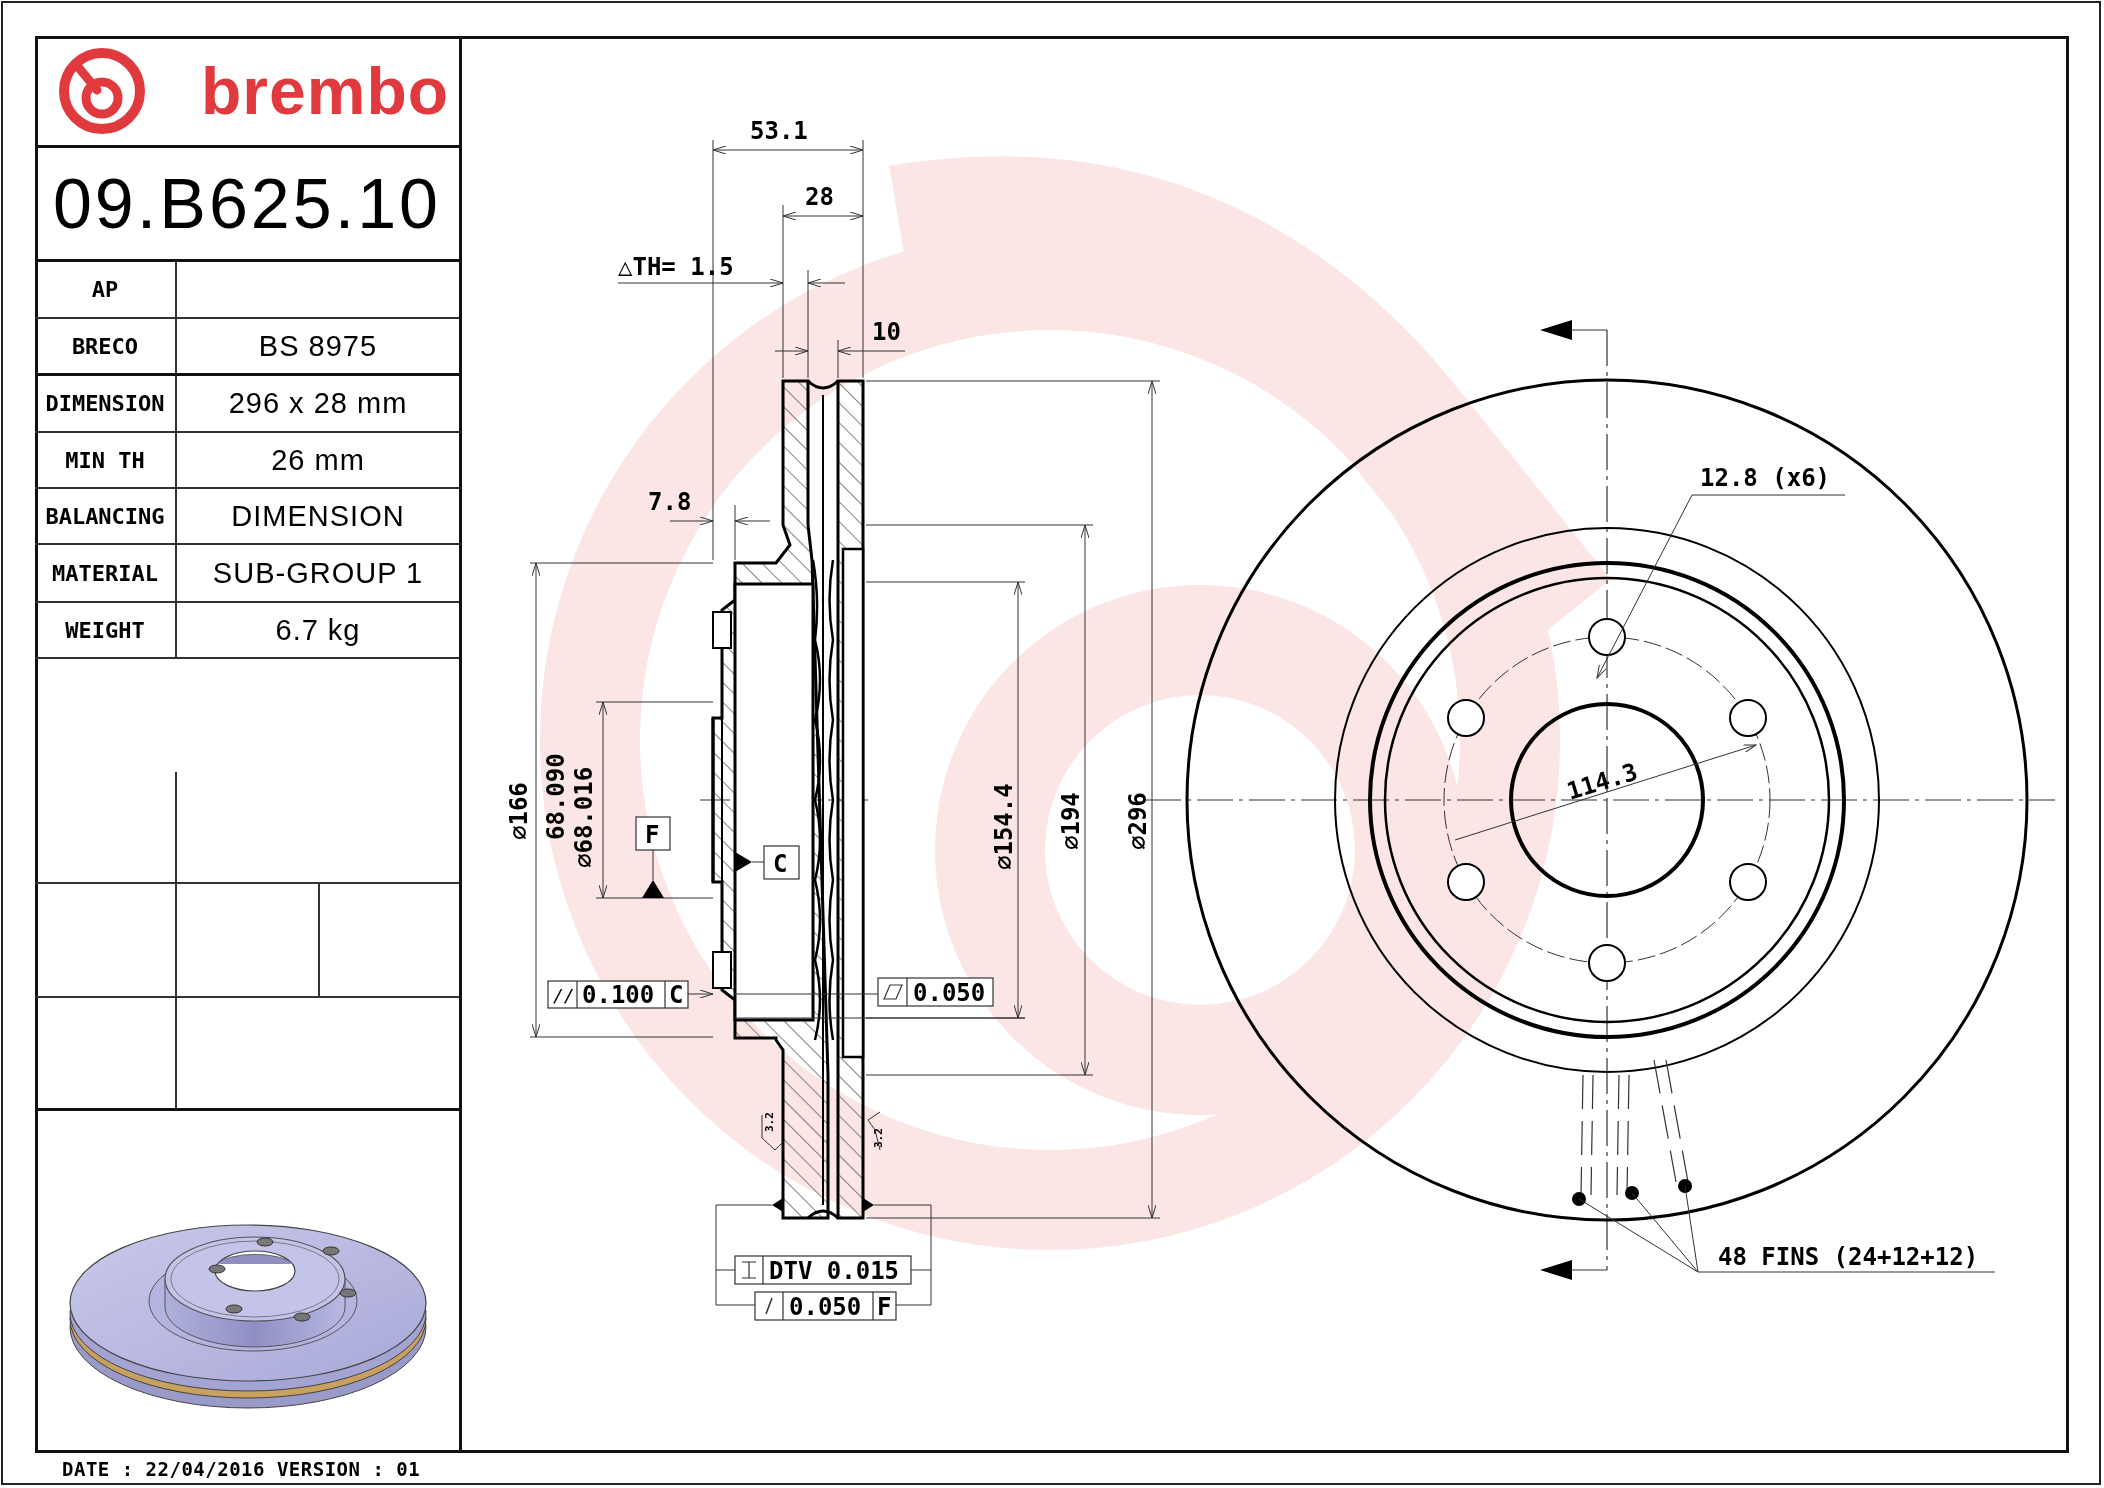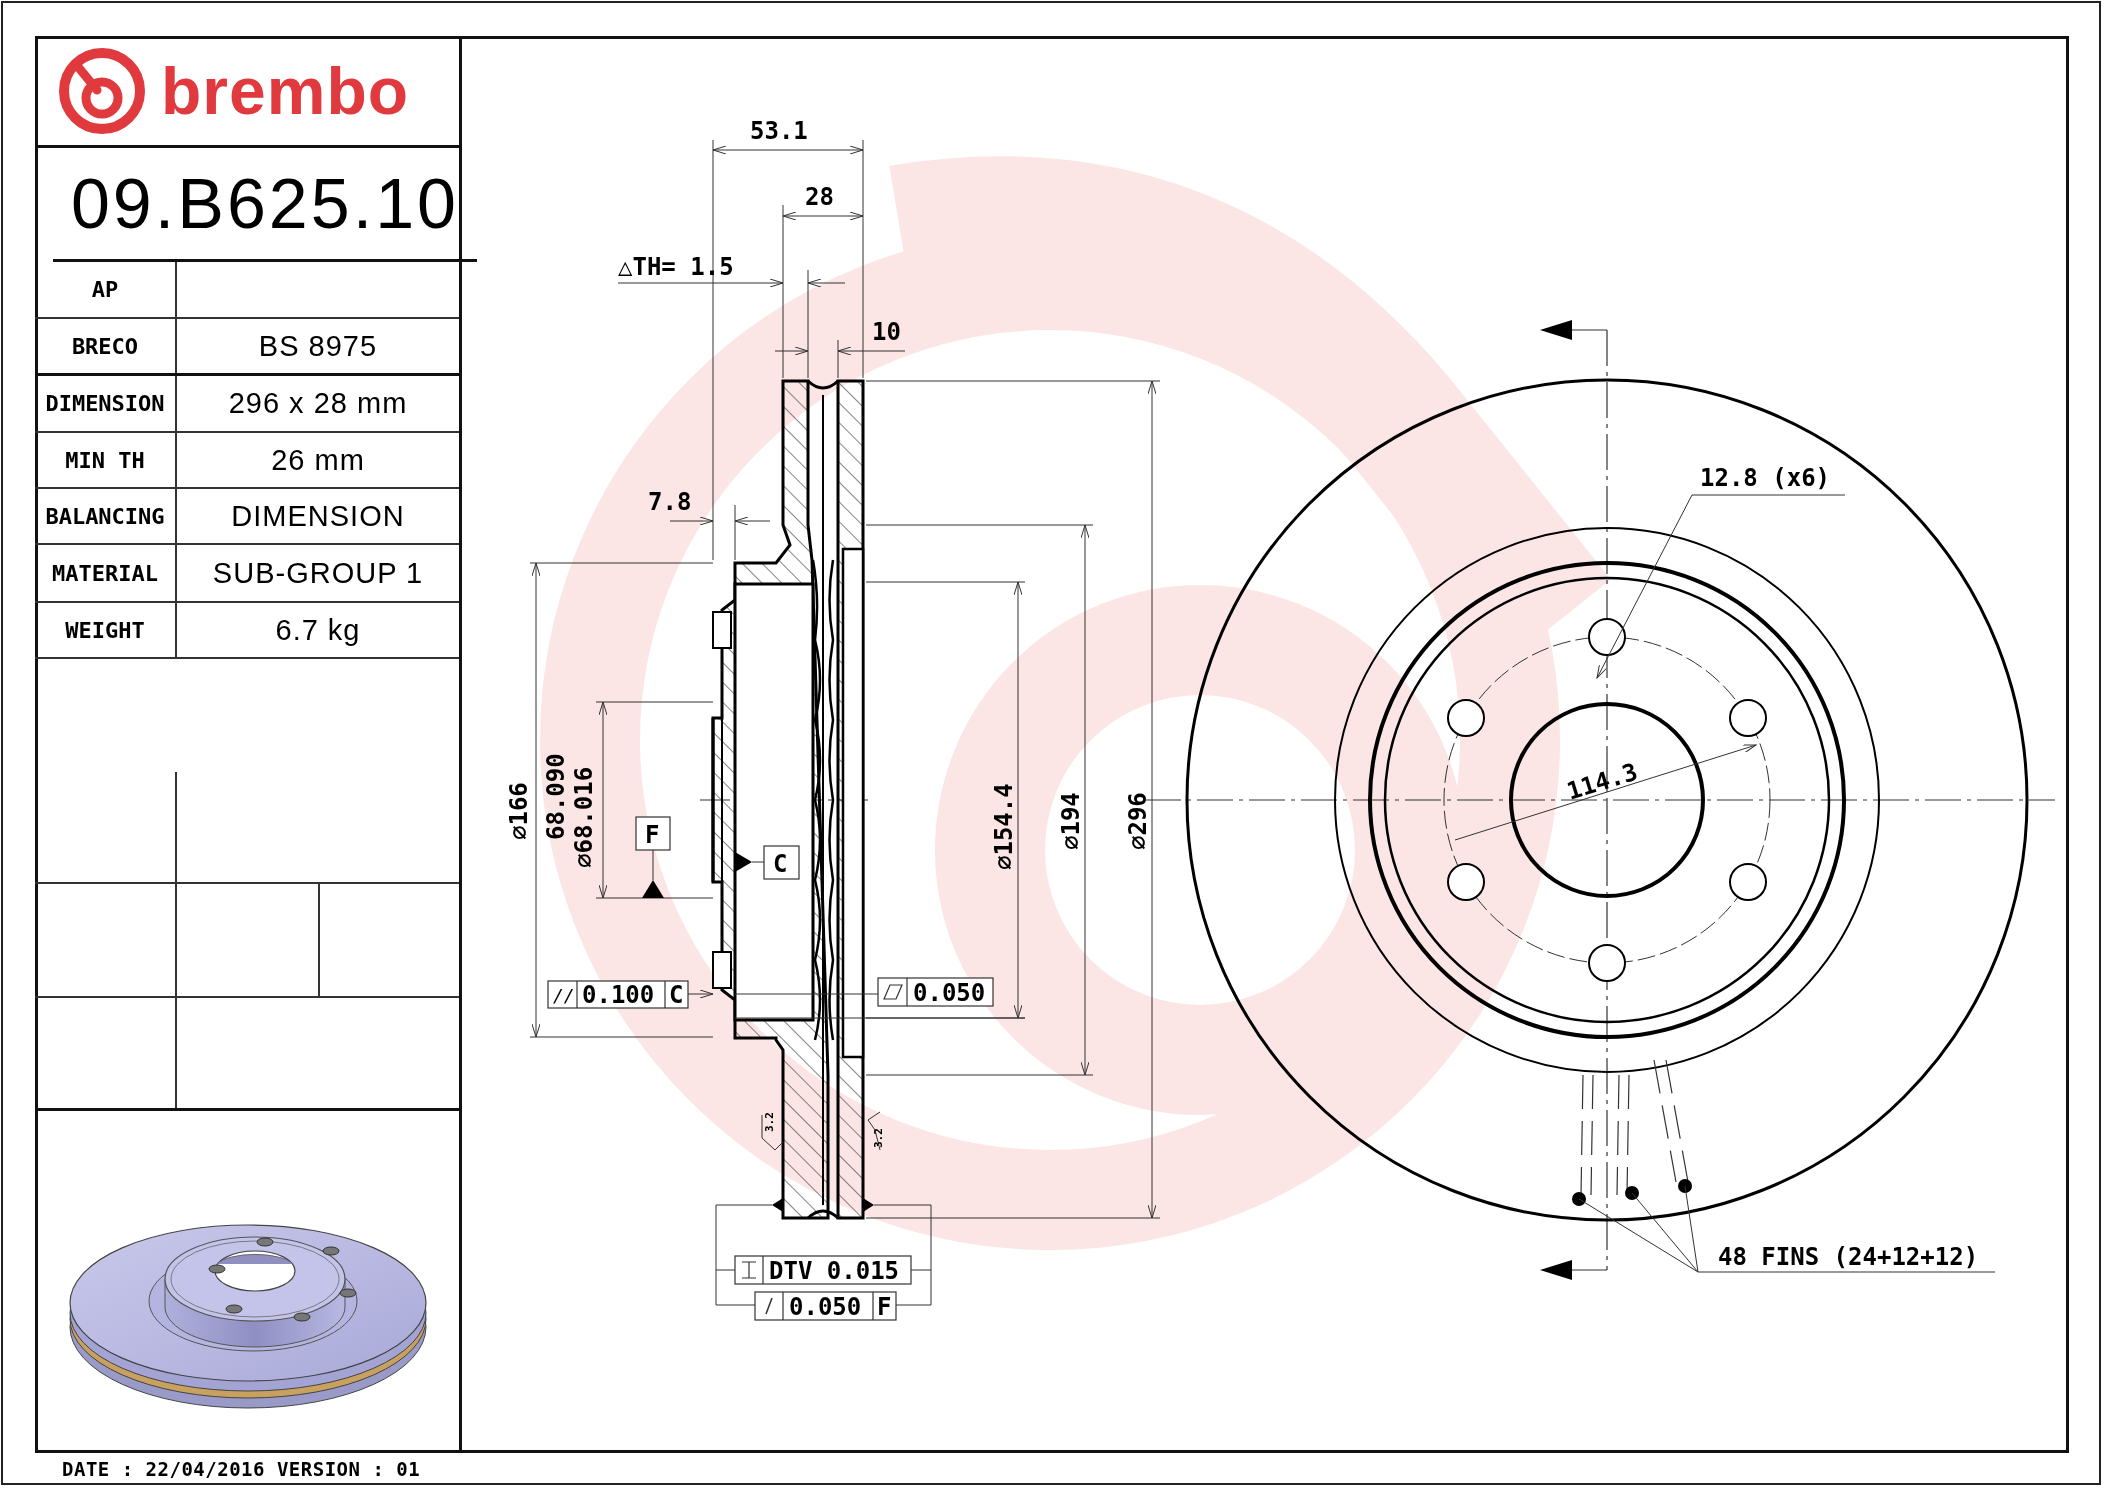--- a/index.html
+++ b/index.html
@@ -2,23 +2,23 @@
 <html><head>
 <meta charset="utf-8">
 <style>
   html, body { margin: 0; padding: 0; background: #ffffff; }
   body { width: 2104px; height: 1488px; position: relative; overflow: hidden; font-family: "DejaVu Sans", sans-serif; color: #000; }
   .outer { position: absolute; left: 1px; top: 1px; width: 2100px; height: 1484px; border: 2px solid #222; box-sizing: border-box; }
   .frame { position: absolute; left: 35px; top: 36px; width: 2034px; height: 1417px; border: 3px solid #111; box-sizing: border-box; }
   .sidebar { position: absolute; left: 35px; top: 36px; width: 427px; height: 1417px; border-right: 3px solid #111; box-sizing: border-box; }
   .row { position: absolute; left: 0; width: 424px; border-bottom: 2px solid #333; box-sizing: border-box; }
   .row.thick { border-bottom: 3px solid #111; }
-  .logo-row { top: 0; height: 112px; border-bottom: 3px solid #111; display: flex; align-items: center; padding-left: 22px; box-sizing: border-box; }
+  .logo-row { top: 0; height: 112px; border-bottom: 3px solid #111; display: flex; align-items: center; padding-left: 22px; box-sizing: border-box; gap: 40px; }
   .logo-text { font-family: "Liberation Sans", sans-serif; font-weight: bold; font-size: 66px; color: #e03a3e; letter-spacing: 1px; margin-left: 14px; line-height: 1; }
-  .pn-row { top: 112px; height: 114px; display: flex; align-items: center; justify-content: center; margin-left: 18px; }
+  .pn-row { top: 112px; height: 114px; display: flex; align-items: center; justify-content: center; }
   .pn { font-family: "Liberation Sans", sans-serif; font-size: 70px; letter-spacing: 3px; }
   .cell-label { position: absolute; left: 0; top: 0; width: 142px; height: 100%; border-right: 2px solid #333; box-sizing: border-box; display: flex; align-items: center; justify-content: center; font-family: "DejaVu Sans Mono", monospace; font-weight: bold; font-size: 22px; }
   .cell-value { position: absolute; left: 142px; top: 0; right: 0; height: 100%; display: flex; align-items: center; justify-content: center; font-family: "Liberation Sans", sans-serif; font-size: 29px; letter-spacing: 1px; text-align: center; }
   .cell-split { position: absolute; left: 283px; top: 0; width: 2px; height: 100%; background: #333; }
   .e11 { width: 76px; height: 76px; border: 3px solid #777; border-radius: 50%; display: flex; align-items: center; justify-content: center; font-family: "Liberation Serif", serif; font-weight: bold; font-size: 38px; box-sizing: border-box; }
   .approval { line-height: 1.25; font-size: 28px; }
   .thumb { position: absolute; left: 0; top: 1075px; width: 424px; height: 339px; }
   .date { position: absolute; left: 62px; top: 1458px; font-family: "DejaVu Sans Mono", monospace; font-weight: bold; font-size: 19px; letter-spacing: 0.5px; }
   svg.drawing { position: absolute; left: 0; top: 0; }
   .dim { font-family: "DejaVu Sans Mono", monospace; font-weight: bold; font-size: 24px; fill: #000; }

